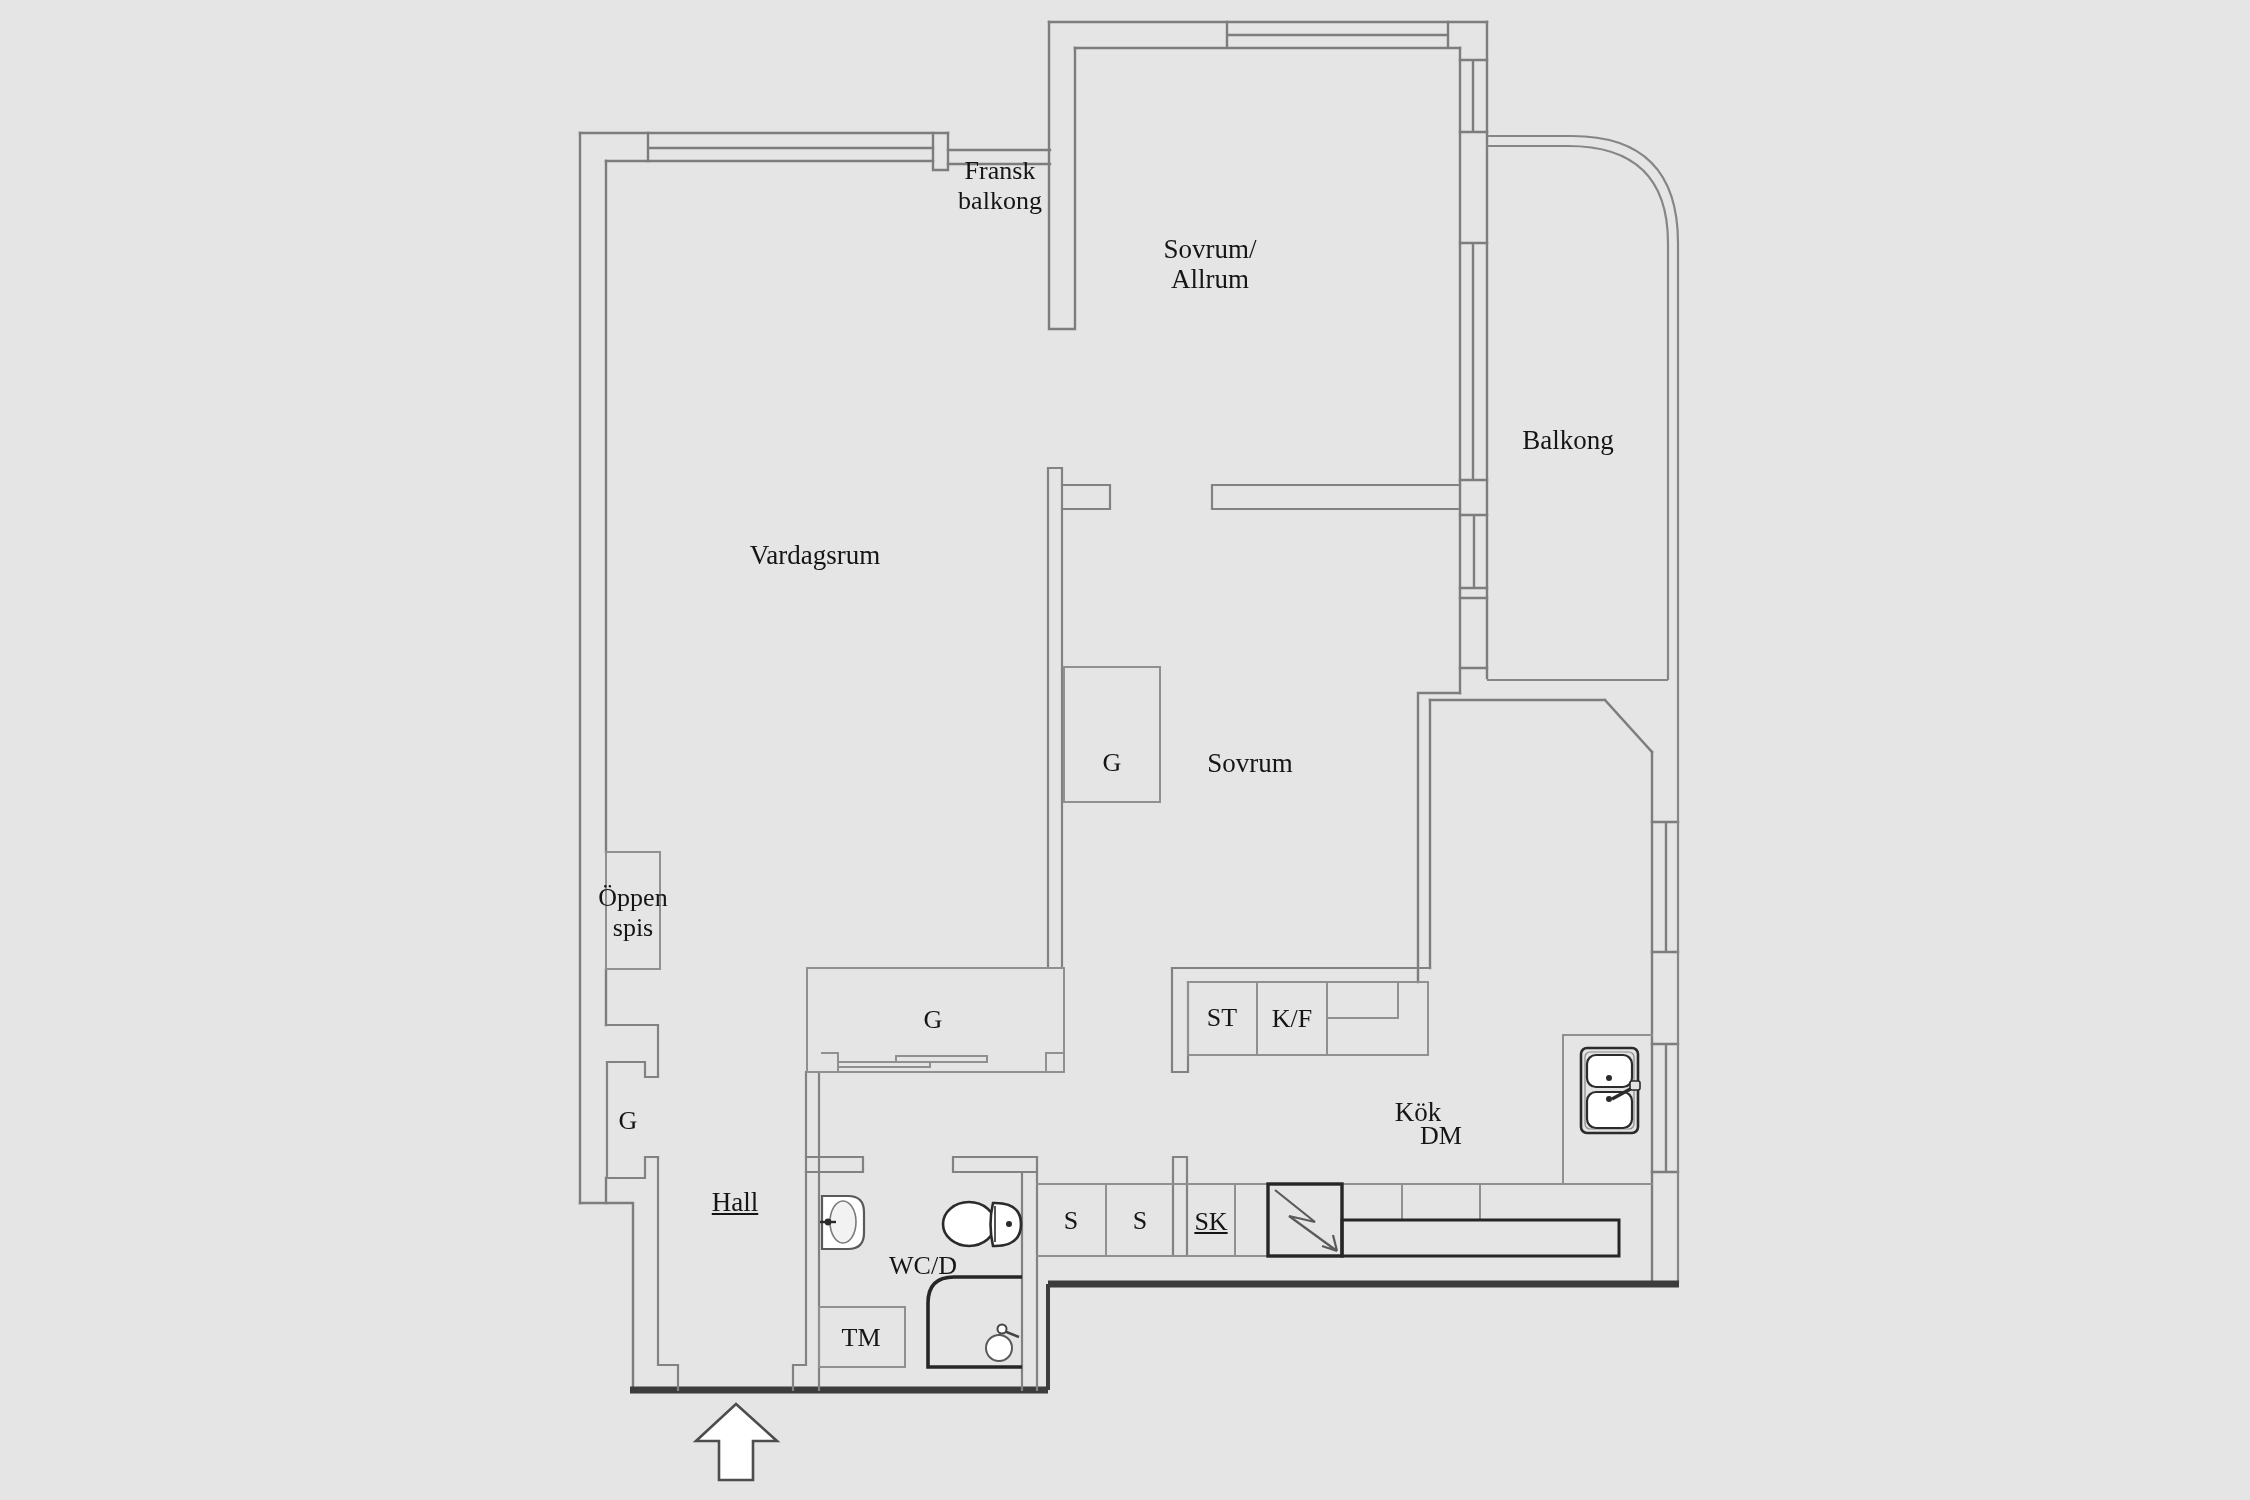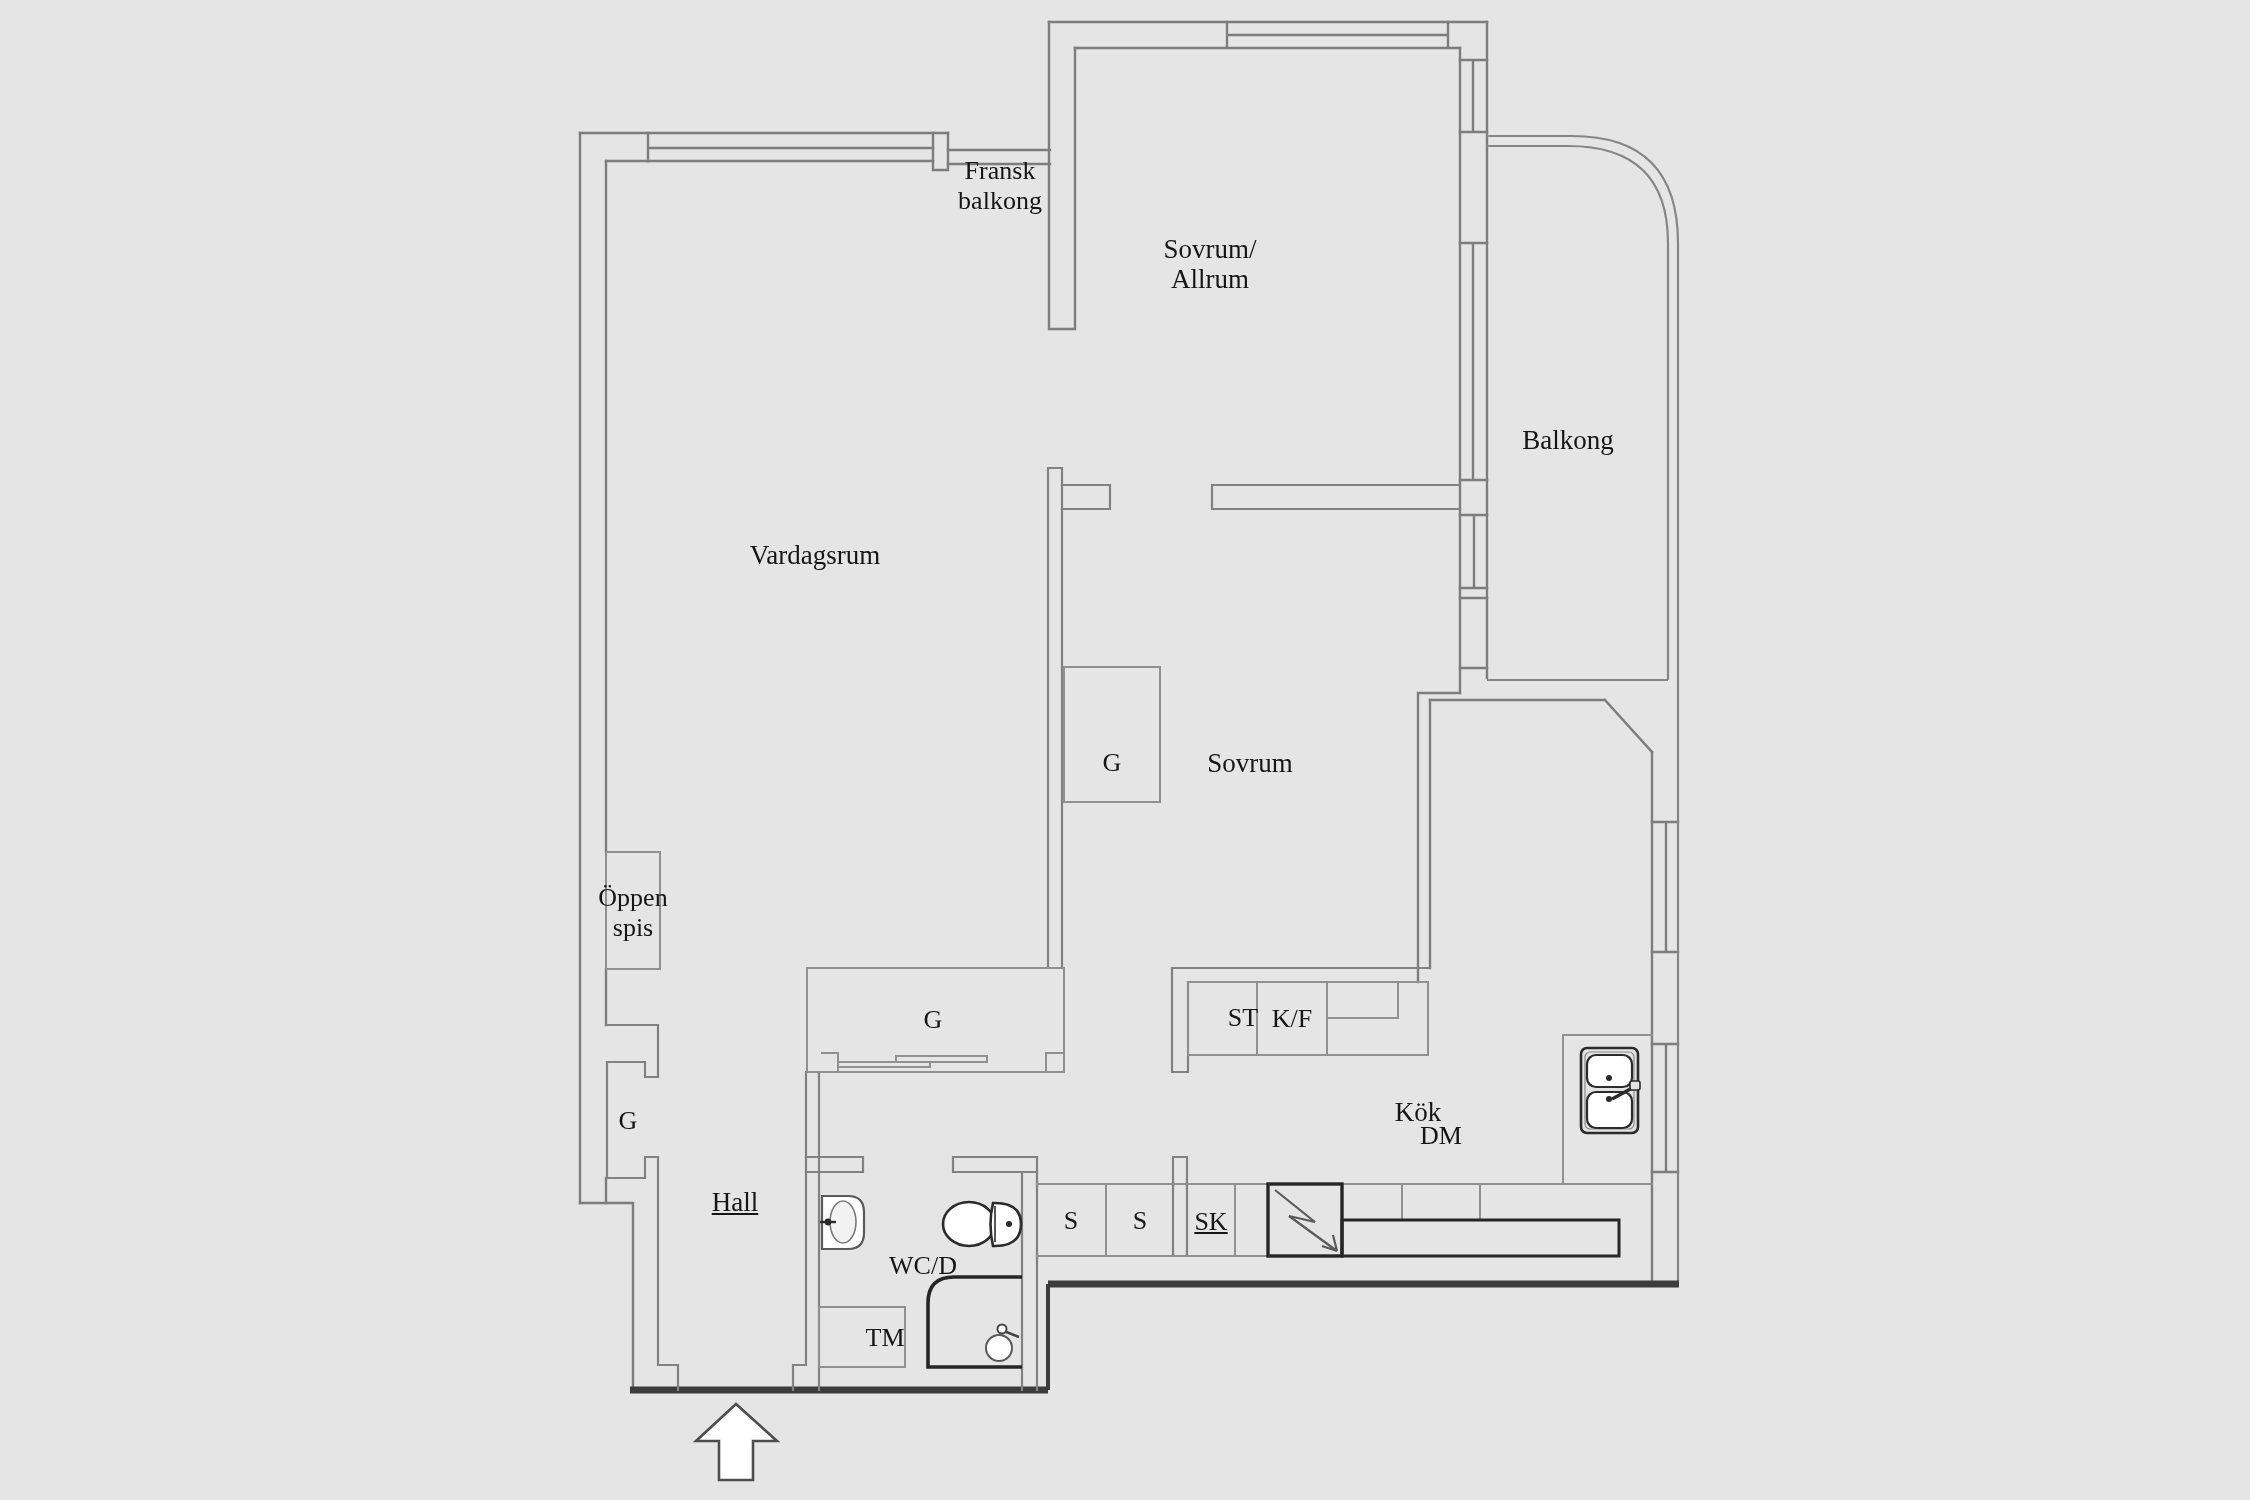--- a/index.html
+++ b/index.html
@@ -173,29 +173,29 @@
 
   <div class="lbl small" style="left:633px;top:913px;">
     <div>Öppen</div>
     <div>spis</div>
   </div>
 
   <div class="lbl small" style="left:933px;top:1020px;">G</div>
 
   <div class="lbl small" style="left:628px;top:1121px;">G</div>
 
-  <div class="lbl small" style="left:1222px;top:1018px;margin-left:21px;">ST</div>
+  <div class="lbl small" style="left:1222px;top:1018px;">ST</div>
   <div class="lbl small" style="left:1292px;top:1019px;">K/F</div>
 
   <div class="lbl" style="left:1418px;top:1112px;">Kök</div>
 
   <div class="lbl" style="left:735px;top:1202px;text-decoration:underline;">Hall</div>
 
   <div class="lbl small" style="left:923px;top:1258px;margin-top:8px;">WC/D</div>
 
-  <div class="lbl small" style="left:861px;top:1338px;margin-left:24px;">TM</div>
+  <div class="lbl small" style="left:861px;top:1338px;">TM</div>
 
   <div class="lbl small" style="left:1071px;top:1221px;">S</div>
   <div class="lbl small" style="left:1140px;top:1221px;">S</div>
   <div class="lbl small" style="left:1211px;top:1222px;text-decoration:underline;">SK</div>
   <div class="lbl small" style="left:1441px;top:1136px;">DM</div>
 
 </div>
 
 </body></html>

